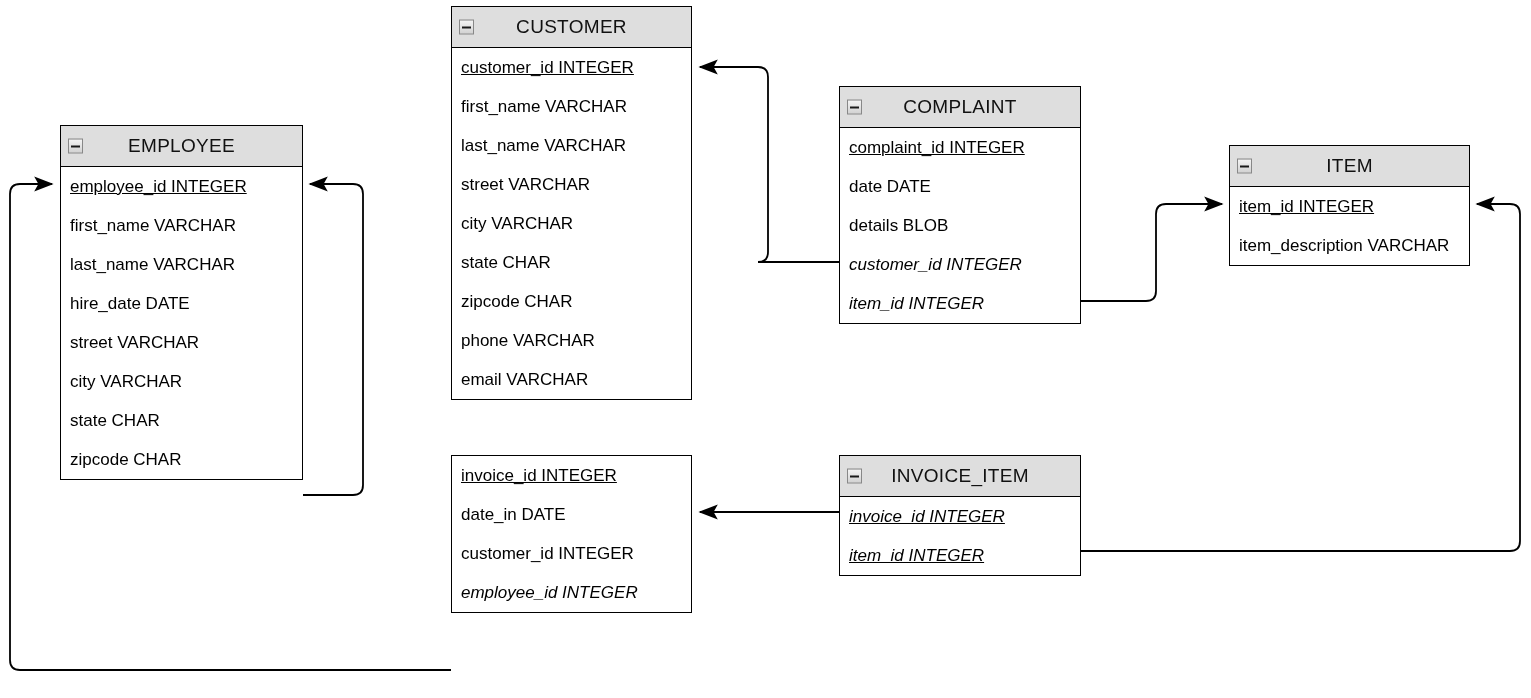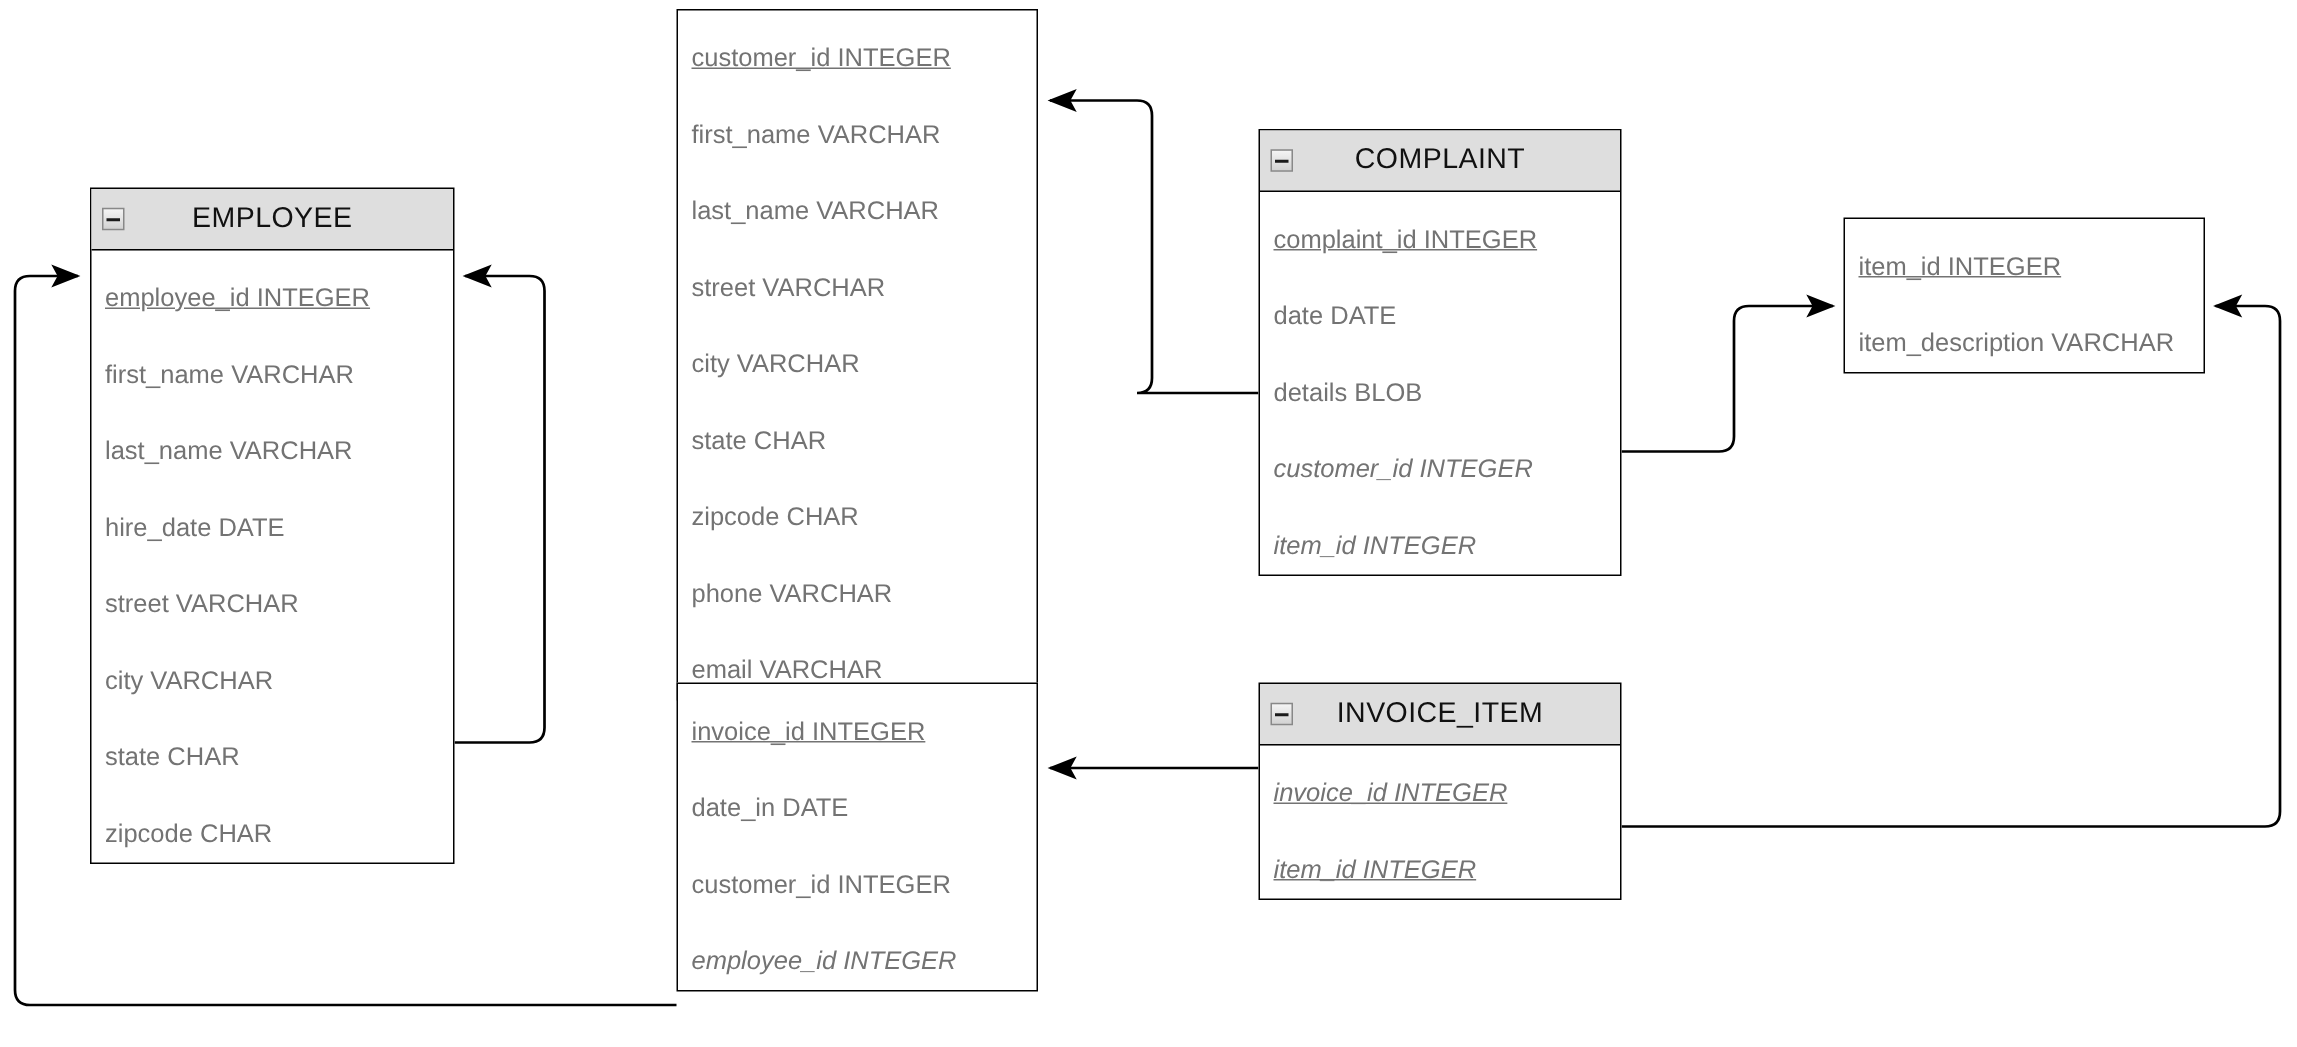--- a/index.html
+++ b/index.html
@@ -73,23 +73,23 @@
     white-space: nowrap;
   }
   .attr-list {
     padding: 0;
     margin: 0;
     list-style: none;
   }
   .attr {
     height: 39px;
     line-height: 39px;
-    padding: 12px 8px 0 9px;
+    padding: 0 8px 0 9px;
     font-size: 17px;
-    color: #737373;
+    color: #000000;
     white-space: nowrap;
     overflow: hidden;
   }
   .attr .txt {
     display: inline;
   }
   .attr.pk .txt {
     text-decoration: underline;
   }
   .attr.fk .txt {
@@ -134,20 +134,26 @@
       <li class="attr"><span class="txt">last_name VARCHAR</span></li>
       <li class="attr"><span class="txt">hire_date DATE</span></li>
       <li class="attr"><span class="txt">street VARCHAR</span></li>
       <li class="attr"><span class="txt">city VARCHAR</span></li>
       <li class="attr"><span class="txt">state CHAR</span></li>
       <li class="attr"><span class="txt">zipcode CHAR</span></li>
     </ul>
   </div>
 
   <div class="entity" style="left:451px; top:6px; width:241px;">
+    <div class="entity-header">
+      <div class="collapse-icon">
+          <span></span>
+        </div>
+      <div class="entity-title">CUSTOMER</div>
+    </div>
     <ul class="attr-list">
       <li class="attr pk"><span class="txt">customer_id INTEGER</span></li>
       <li class="attr"><span class="txt">first_name VARCHAR</span></li>
       <li class="attr"><span class="txt">last_name VARCHAR</span></li>
       <li class="attr"><span class="txt">street VARCHAR</span></li>
       <li class="attr"><span class="txt">city VARCHAR</span></li>
       <li class="attr"><span class="txt">state CHAR</span></li>
       <li class="attr"><span class="txt">zipcode CHAR</span></li>
       <li class="attr"><span class="txt">phone VARCHAR</span></li>
       <li class="attr"><span class="txt">email VARCHAR</span></li>
@@ -164,20 +170,26 @@
     <ul class="attr-list">
       <li class="attr pk"><span class="txt">complaint_id INTEGER</span></li>
       <li class="attr"><span class="txt">date DATE</span></li>
       <li class="attr"><span class="txt">details BLOB</span></li>
       <li class="attr fk"><span class="txt">customer_id INTEGER</span></li>
       <li class="attr fk"><span class="txt">item_id INTEGER</span></li>
     </ul>
   </div>
 
   <div class="entity" style="left:1229px; top:145px; width:241px;">
+    <div class="entity-header">
+      <div class="collapse-icon">
+          <span></span>
+        </div>
+      <div class="entity-title">ITEM</div>
+    </div>
     <ul class="attr-list">
       <li class="attr pk"><span class="txt">item_id INTEGER</span></li>
       <li class="attr"><span class="txt">item_description VARCHAR</span></li>
     </ul>
   </div>
 
   <div class="entity" style="left:451px; top:455px; width:241px;">
     <ul class="attr-list">
       <li class="attr pk"><span class="txt">invoice_id INTEGER</span></li>
       <li class="attr"><span class="txt">date_in DATE</span></li>

